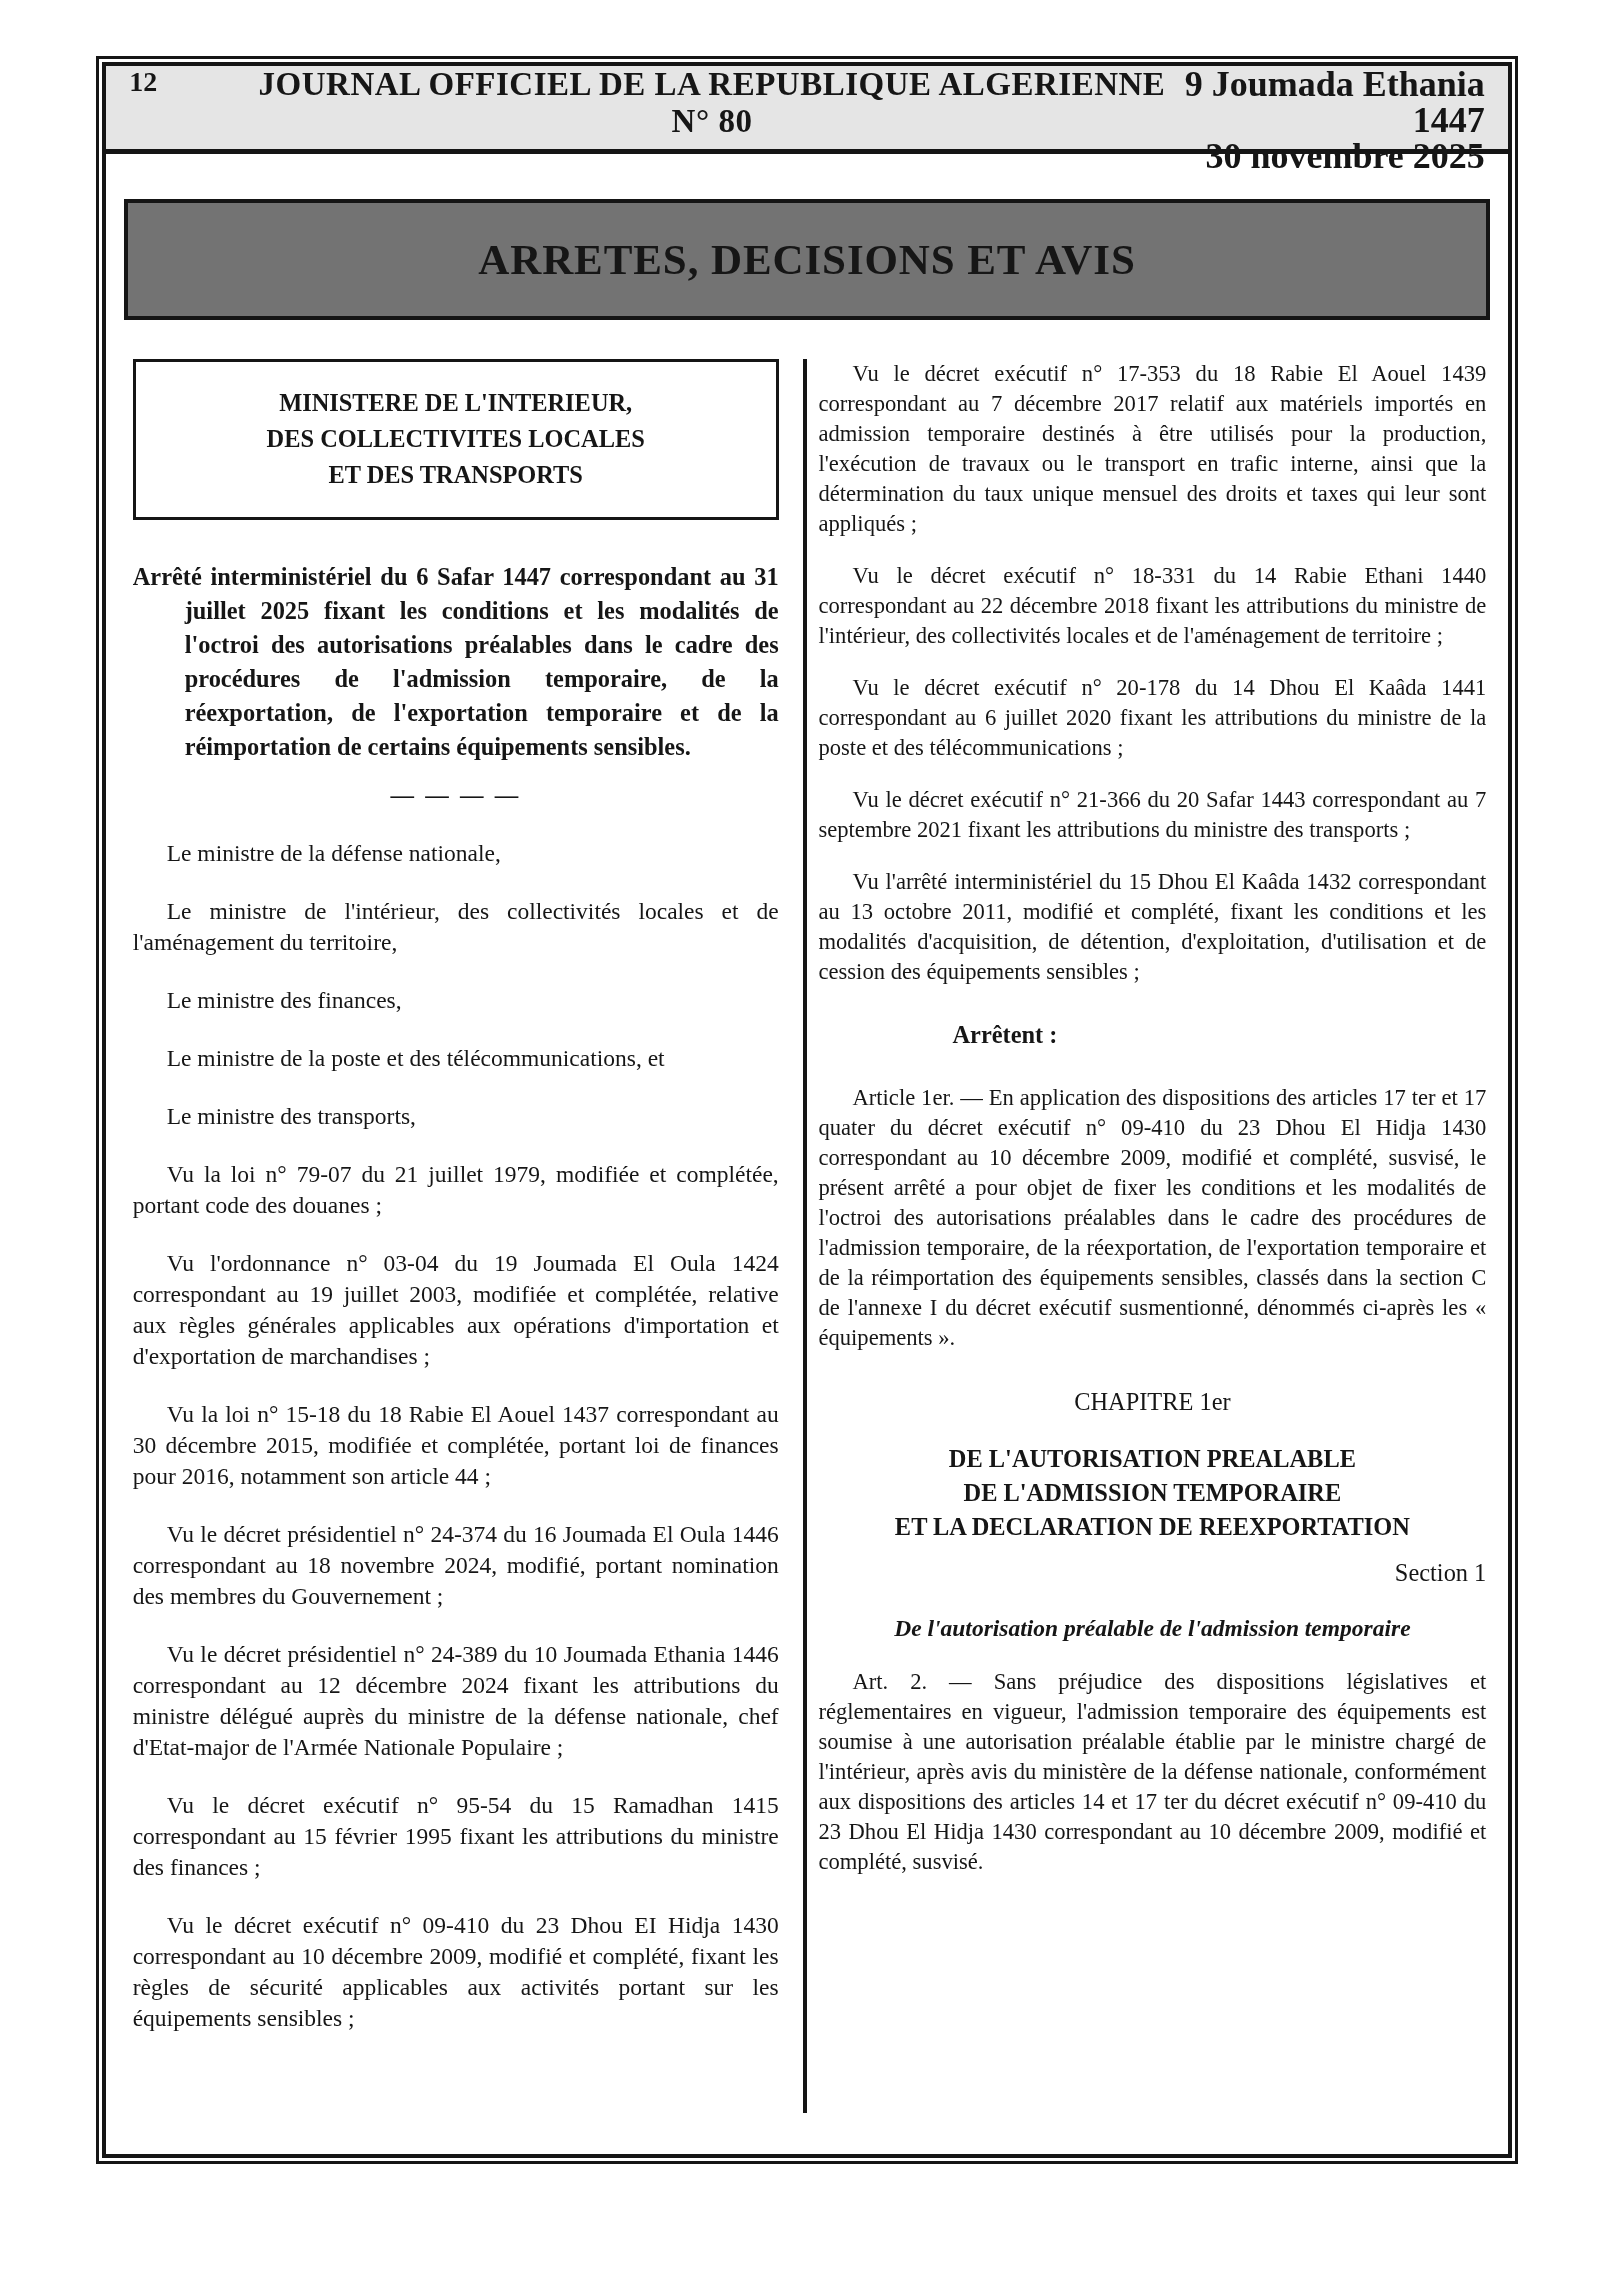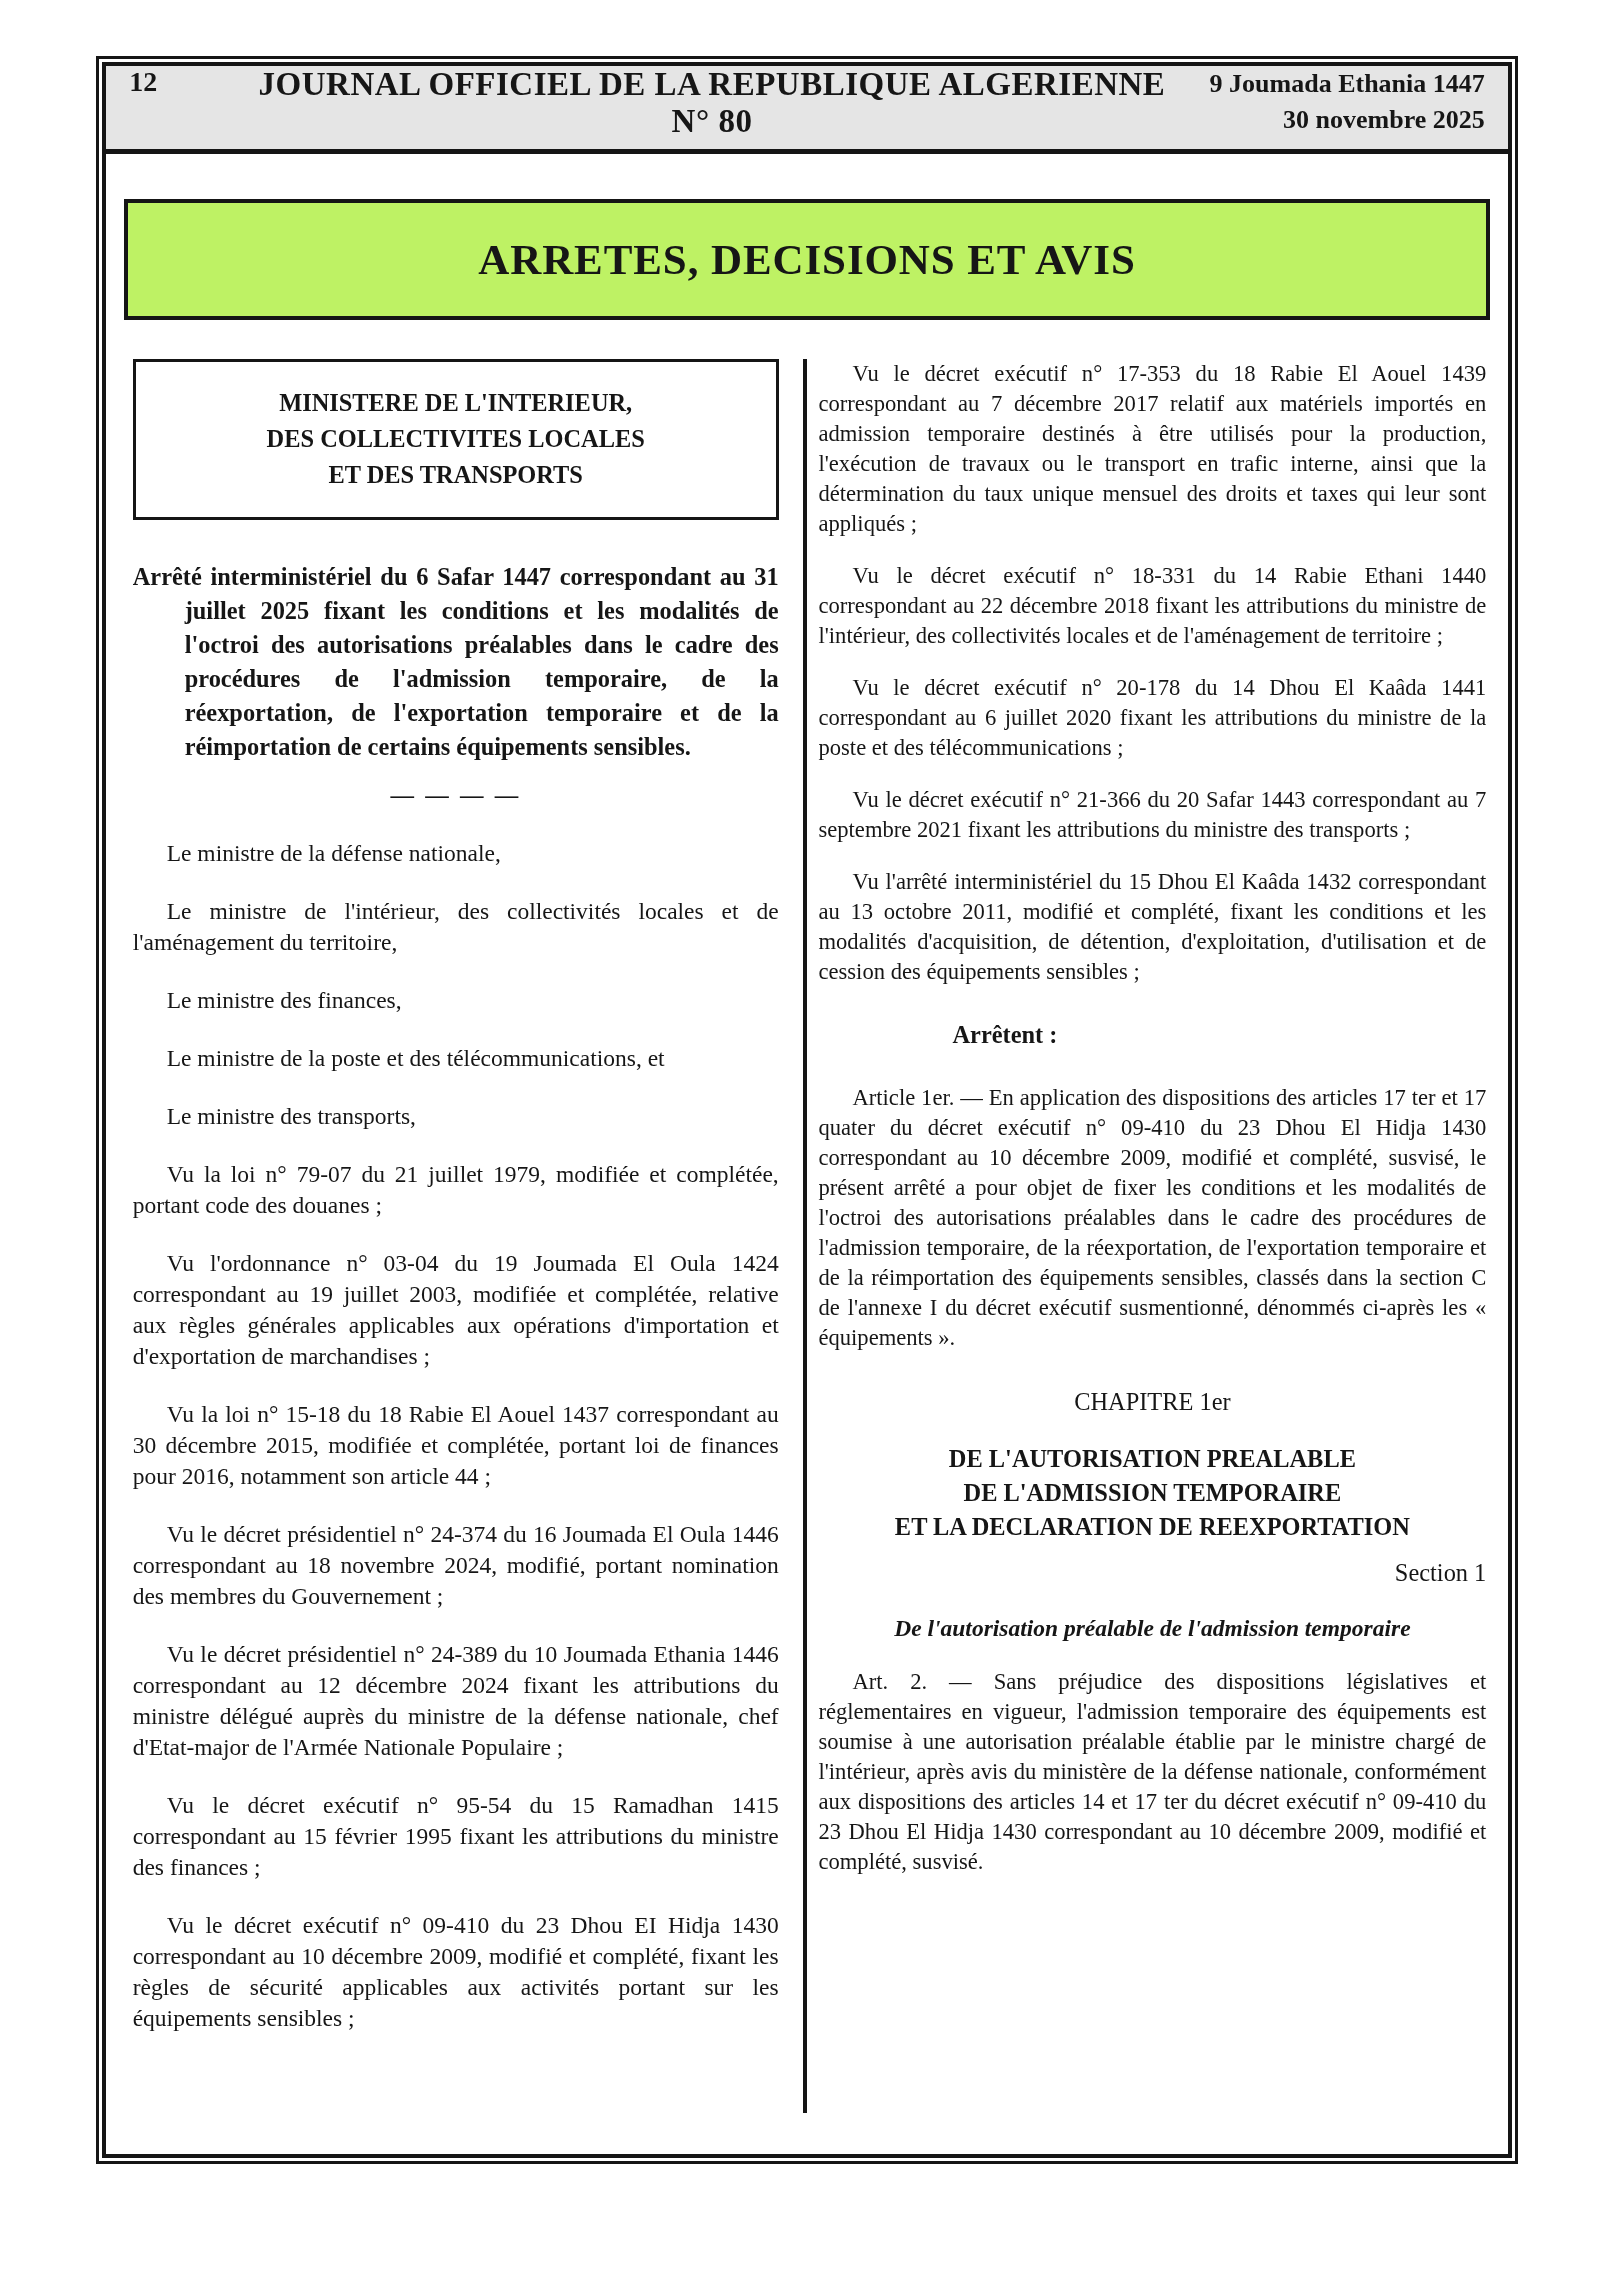--- a/index.html
+++ b/index.html
@@ -15,23 +15,23 @@
     position:absolute;top:2.7px;left:2.7px;right:2.7px;bottom:2.7px;
     border:4.5px solid #151515;box-sizing:border-box;
     display:flex;flex-direction:column;overflow:hidden;
   }
   .masthead{
     height:83px;flex:0 0 83px;background:#e5e5e5;border-bottom:5.4px solid #151515;
     display:flex;align-items:flex-start;padding:0 23.5px;font-weight:bold;
   }
   .page-num{width:118px;font-size:28px;}
   .journal-title{flex:1;text-align:center;font-size:33px;letter-spacing:0.5px;}
-  .mast-dates{width:308px;text-align:right;font-size:26px;line-height:36px;}
+  .mast-dates{width:308px;text-align:right;font-size:36px;line-height:36px;}
   .banner{
-    margin:45px 18px 0 18px;height:113px;background:#bef264;border:4.5px solid #151515;
+    margin:45px 18px 0 18px;height:113px;background:#737373;border:4.5px solid #151515;
     display:flex;align-items:center;justify-content:center;
     font-size:43px;font-weight:bold;letter-spacing:0.9px;
   }
   .columns{
     flex:1;display:flex;align-items:stretch;
     padding:39px 22px 0 27px;box-sizing:border-box;overflow:hidden;
   }
   .col{box-sizing:border-box;}
   .col.left{width:646px;font-size:23.5px;line-height:31px;}
   .divider{width:3.6px;background:#151515;margin:0 11.8px 41px 24.4px;}

